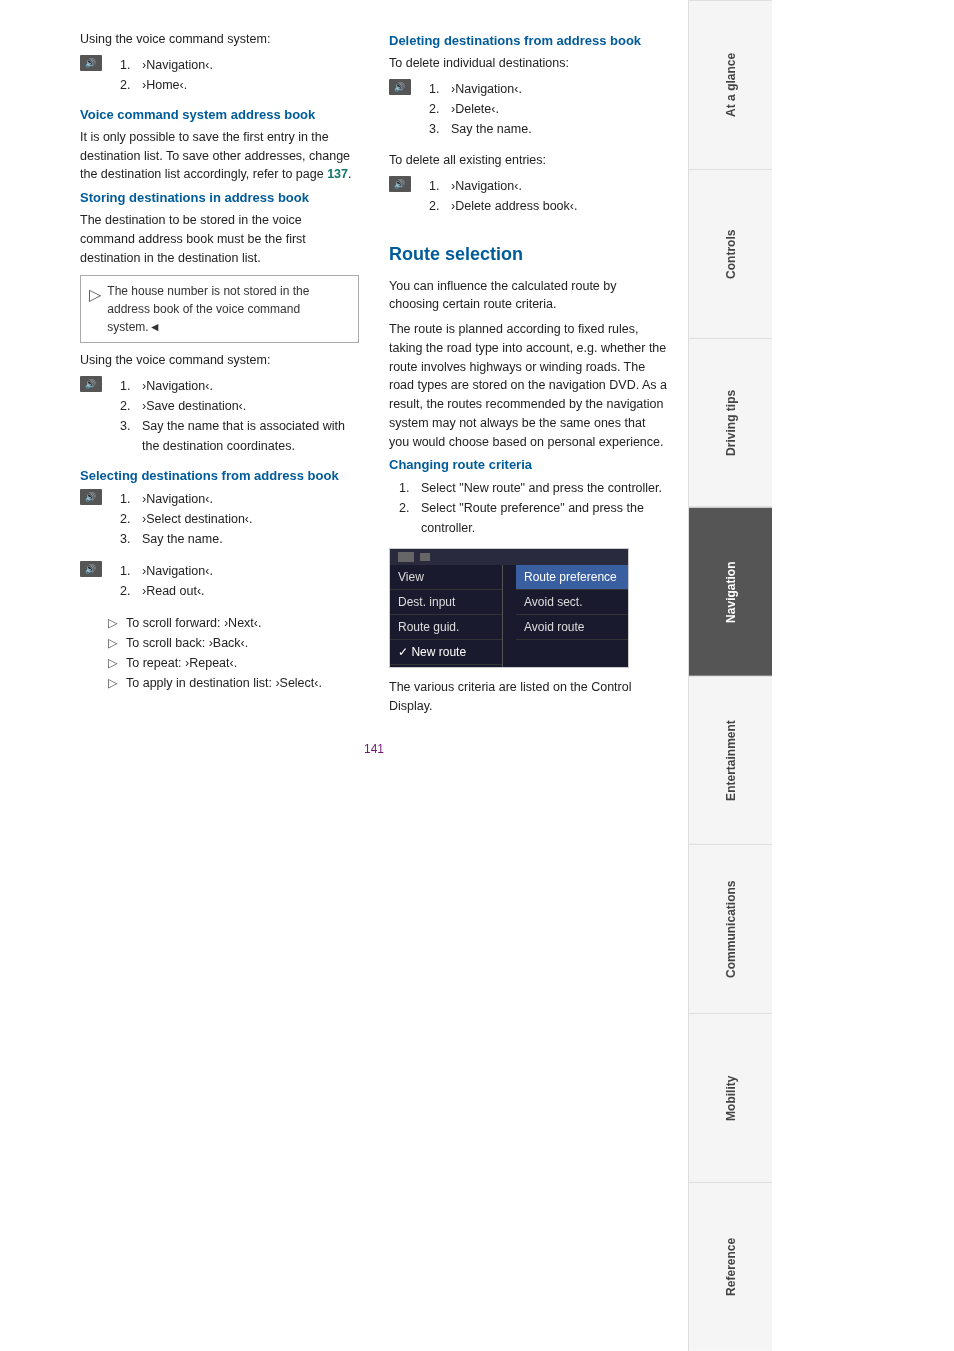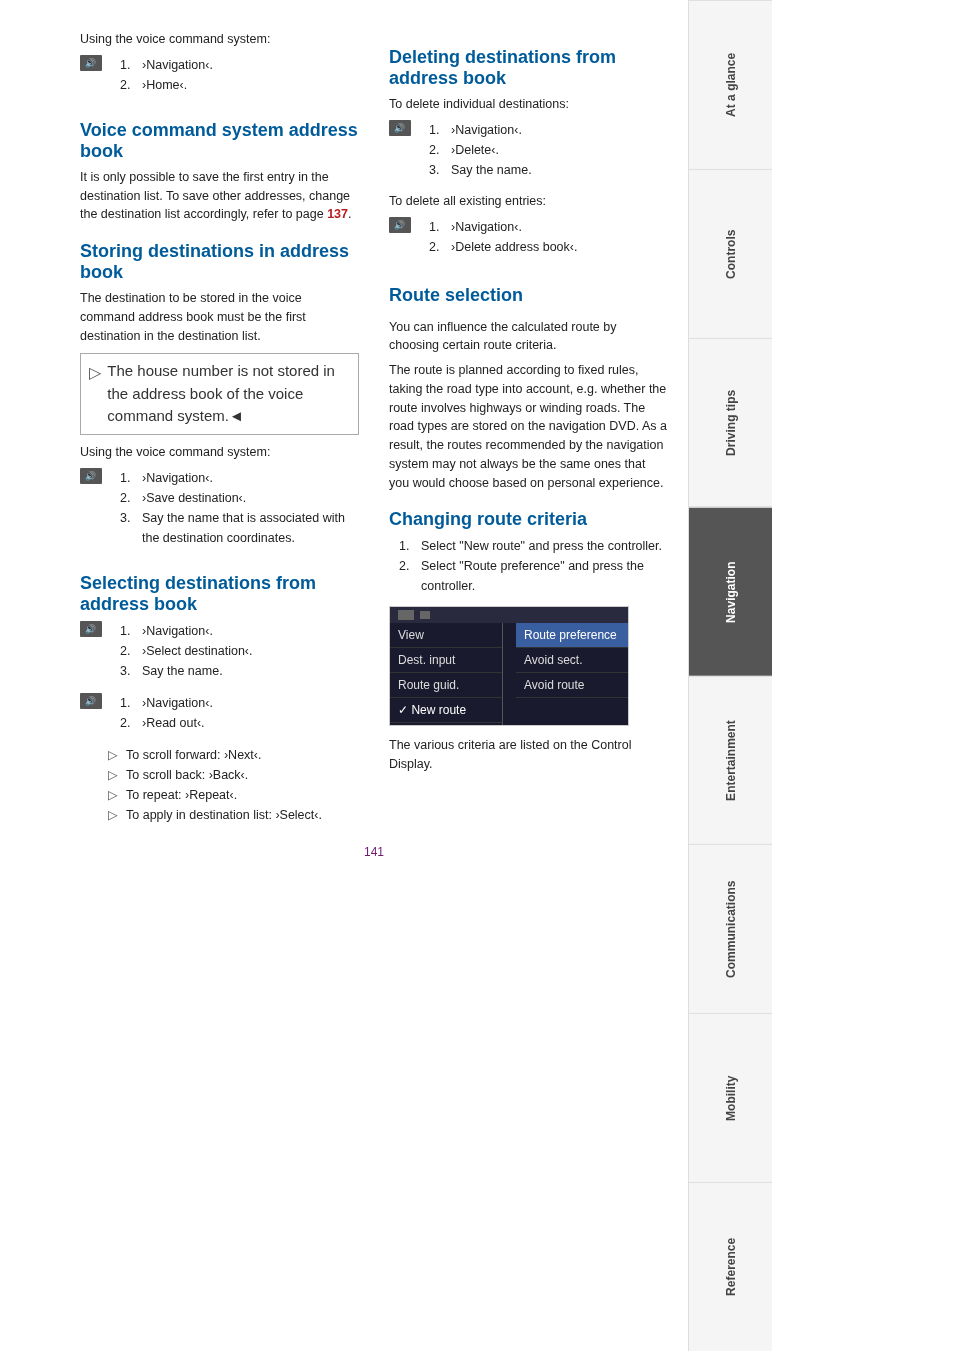--- a/index.html
+++ b/index.html
@@ -63,25 +63,25 @@
       max-width: 340px;
     }
     h2.section-heading {
       font-size: 18px;
       font-weight: bold;
       color: #005b9a;
       margin-bottom: 12px;
       margin-top: 20px;
     }
     h3.sub-heading {
-      font-size: 18px;
+      font-size: 13px;
       font-weight: bold;
       color: #005b9a;
       margin-bottom: 6px;
-      margin-top: 17px;
+      margin-top: 3px;
     }
     p {
       font-size: 12.5px;
       line-height: 1.5;
       margin-bottom: 6px;
     }
     .step-list {
       list-style: none;
       margin-bottom: 8px;
     }
@@ -132,21 +132,21 @@
       line-height: 1.5;
       background: #fff;
     }
     .note-icon {
       font-size: 16px;
       color: #555;
       flex-shrink: 0;
       margin-top: 1px;
     }
     .note-stop {
-      font-size: 15px;
+      font-size: 12px;
       color: #333;
     }
     .or-label {
       font-size: 12.5px;
       margin: 4px 0 4px 10px;
     }
     .sub-steps {
       list-style: none;
       margin-left: 28px;
     }
@@ -213,21 +213,21 @@
       align-items: center;
       gap: 6px;
     }
     .screen-header-icon {
       width: 16px;
       height: 10px;
       background: #666;
       display: inline-block;
     }
     .ref-link {
-      color: #b91c1c;
+      color: #0f766e;
       font-weight: bold;
       text-align: center;
     }
   </style>
 </head>
 <body>
 
 <div class="page-container">
   <div class="main-content">
 

